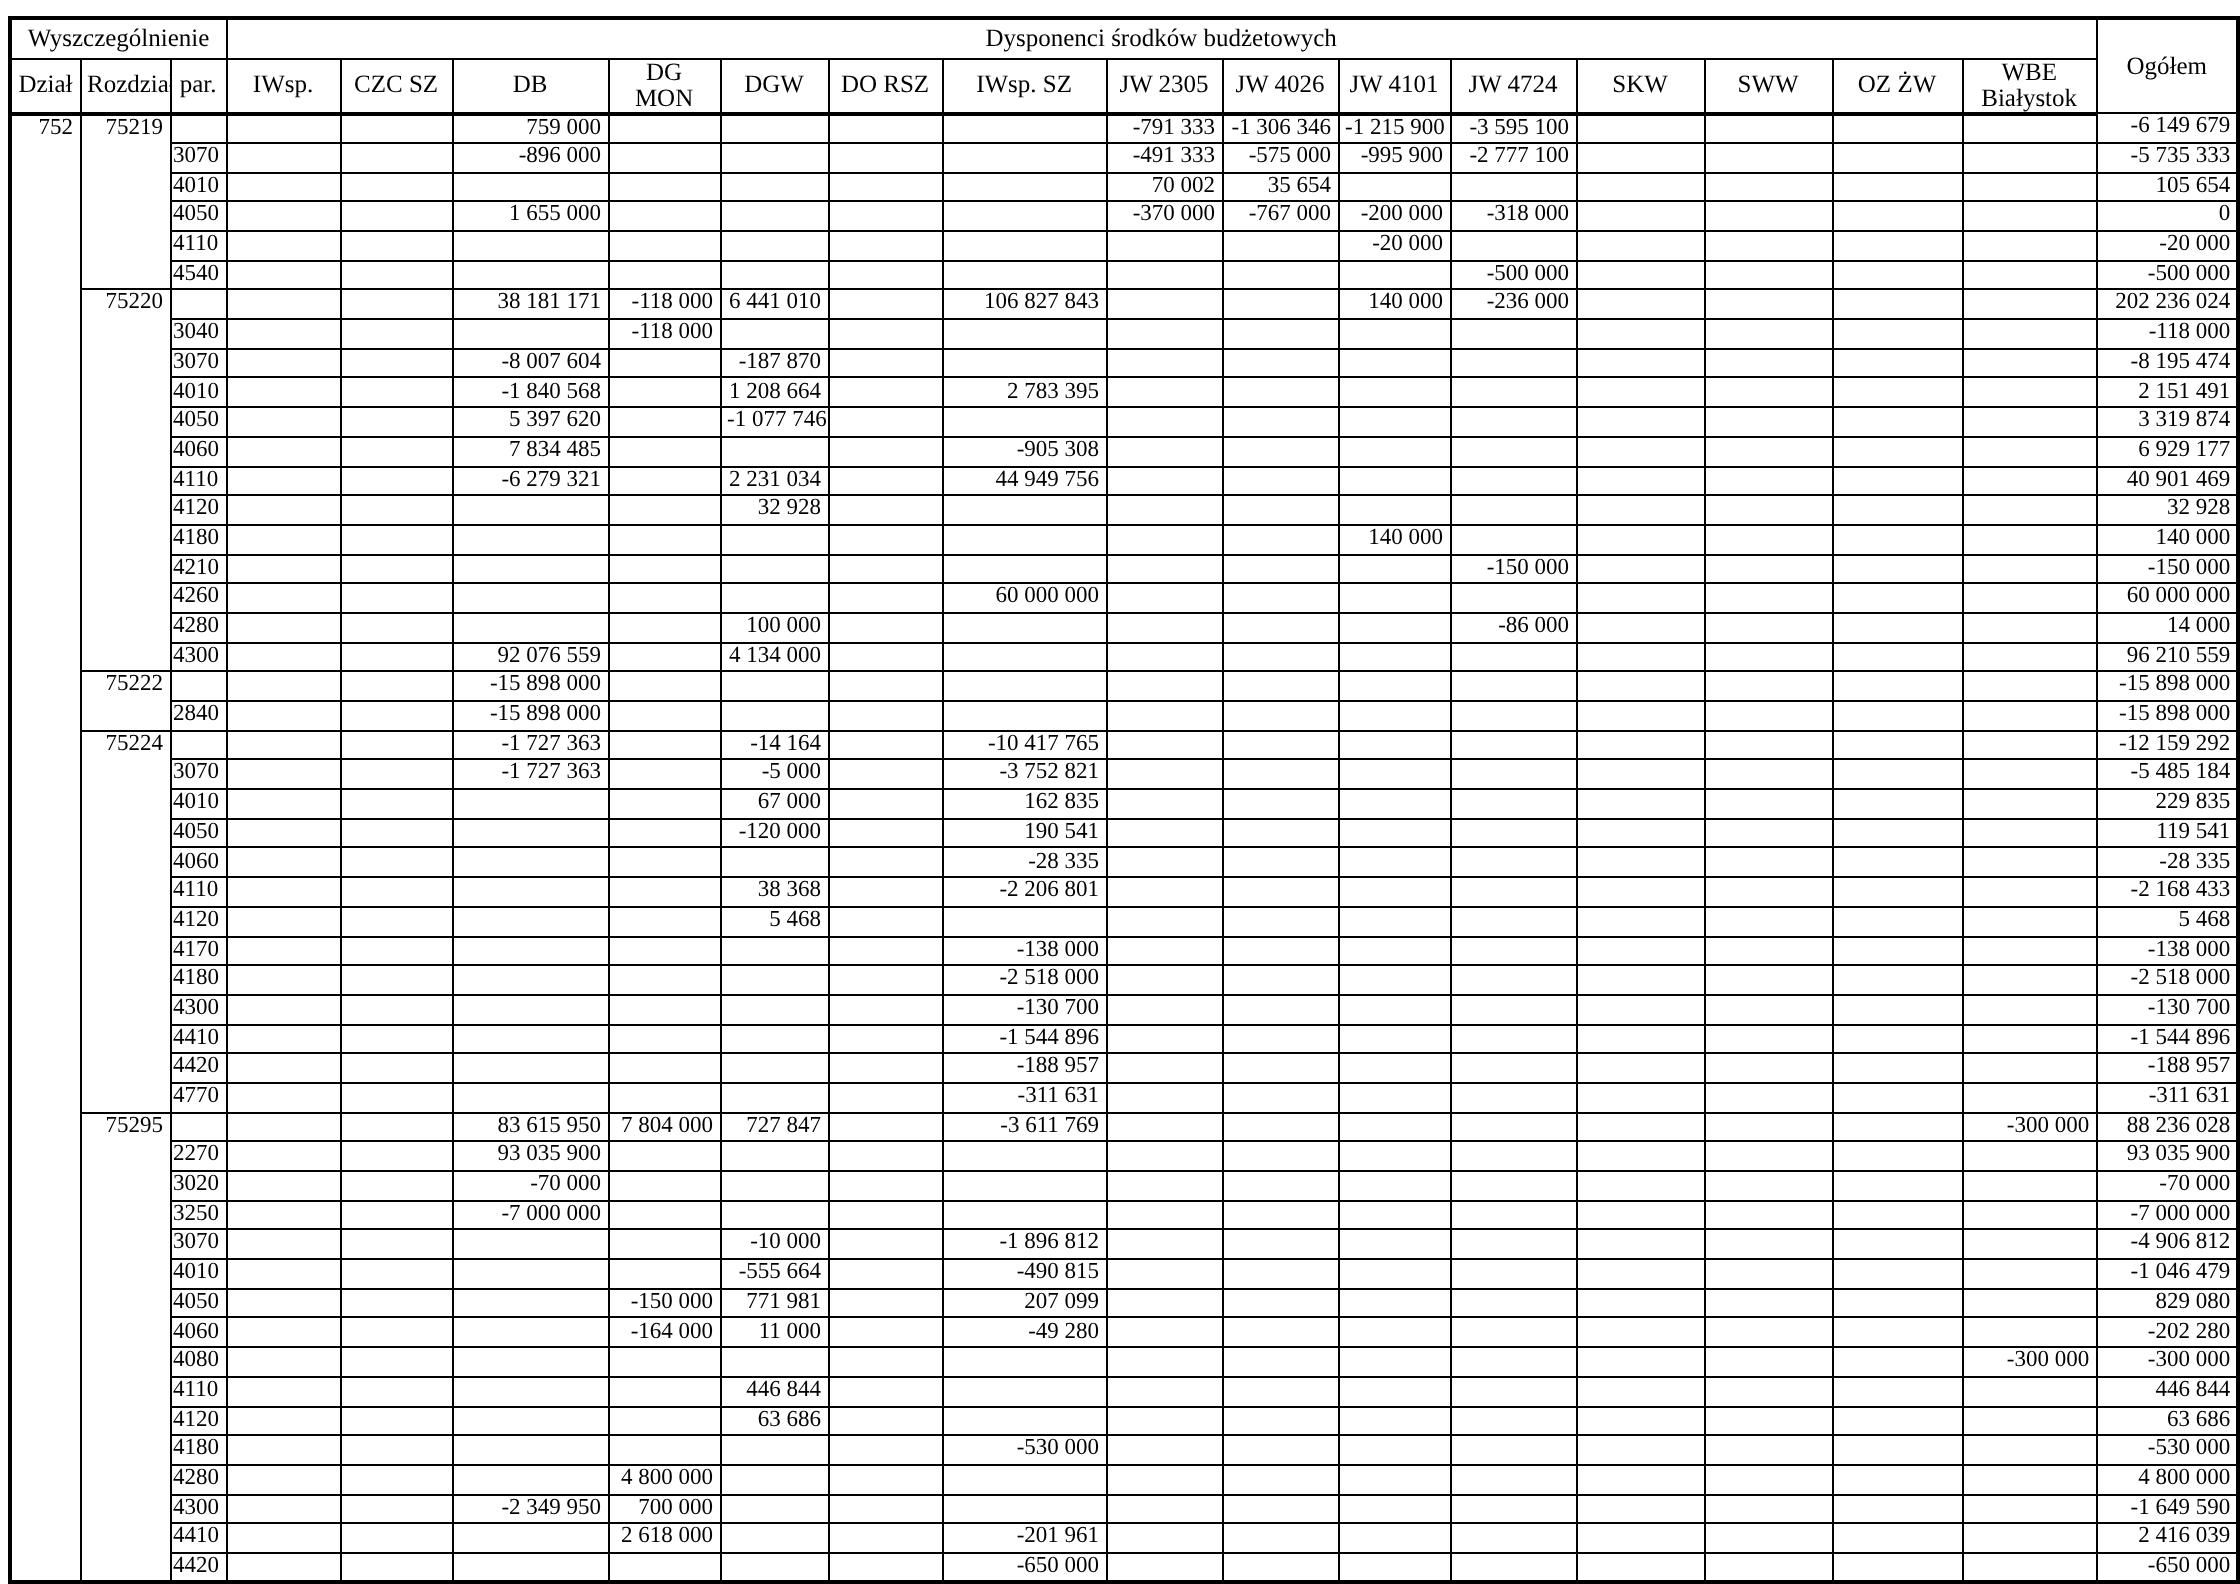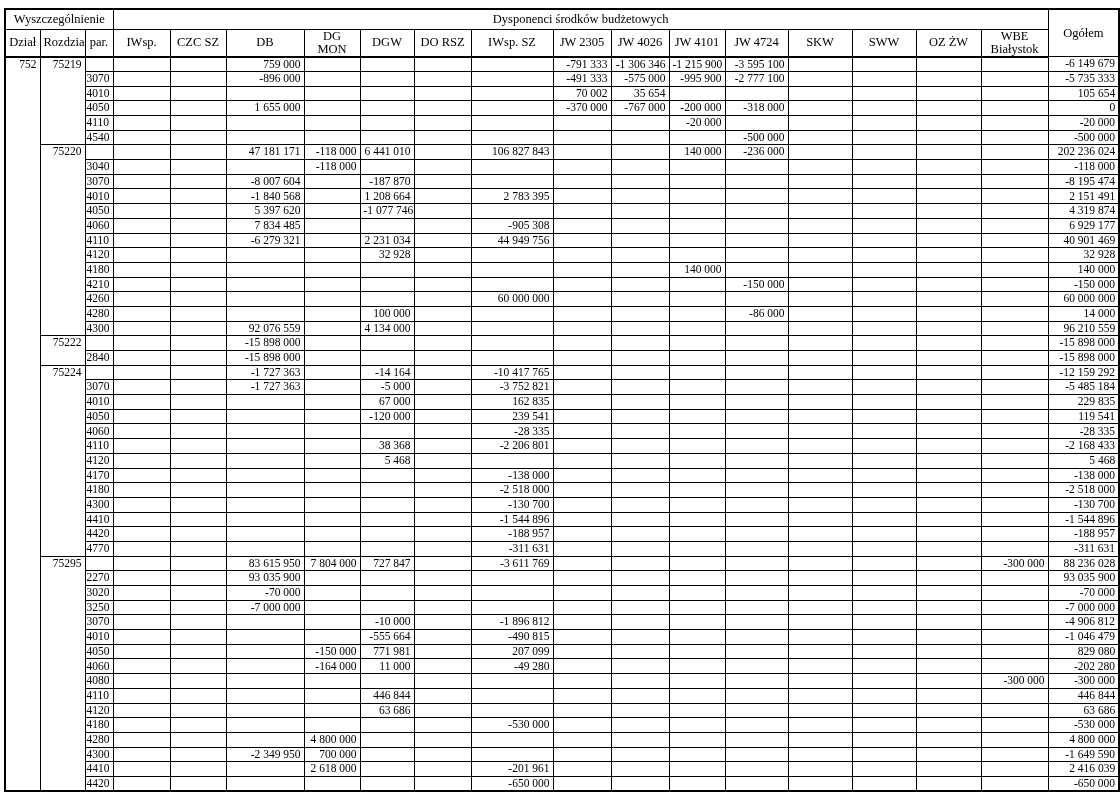--- a/index.html
+++ b/index.html
@@ -221,21 +221,21 @@
           <td></td>
           <td></td>
           <td></td>
           <td>-500 000</td>
         </tr>
         <tr>
           <td class="rozdzial-cell" rowspan="13">75220</td>
           <td class="par-cell"></td>
           <td></td>
           <td></td>
-          <td>47 181 171</td>
+          <td>38 181 171</td>
           <td>-118 000</td>
           <td>6 441 010</td>
           <td></td>
           <td>106 827 843</td>
           <td></td>
           <td></td>
           <td>140 000</td>
           <td>-236 000</td>
           <td></td>
           <td></td>
@@ -310,21 +310,21 @@
           <td></td>
           <td></td>
           <td></td>
           <td></td>
           <td></td>
           <td></td>
           <td></td>
           <td></td>
           <td></td>
           <td></td>
-          <td>4 319 874</td>
+          <td>3 319 874</td>
         </tr>
         <tr>
           <td class="par-cell">4060</td>
           <td></td>
           <td></td>
           <td>7 834 485</td>
           <td></td>
           <td></td>
           <td></td>
           <td>-905 308</td>
@@ -569,21 +569,21 @@
           <td>229 835</td>
         </tr>
         <tr>
           <td class="par-cell">4050</td>
           <td></td>
           <td></td>
           <td></td>
           <td></td>
           <td>-120 000</td>
           <td></td>
-          <td>239 541</td>
+          <td>190 541</td>
           <td></td>
           <td></td>
           <td></td>
           <td></td>
           <td></td>
           <td></td>
           <td></td>
           <td></td>
           <td>119 541</td>
         </tr>

